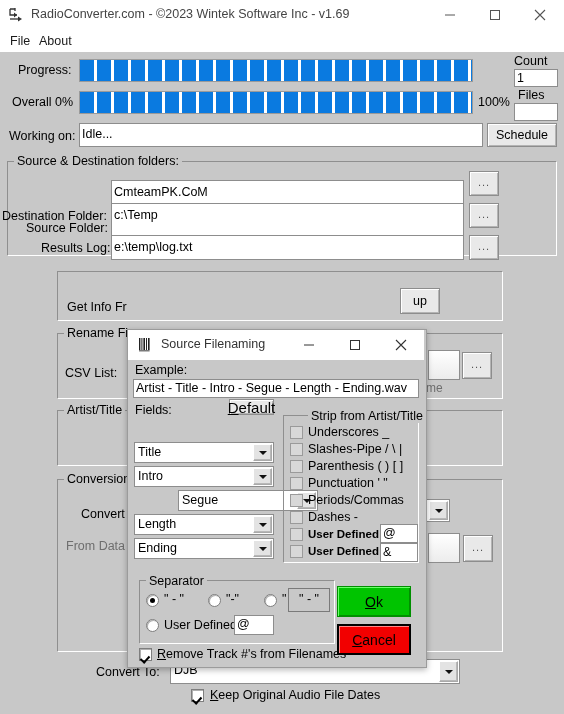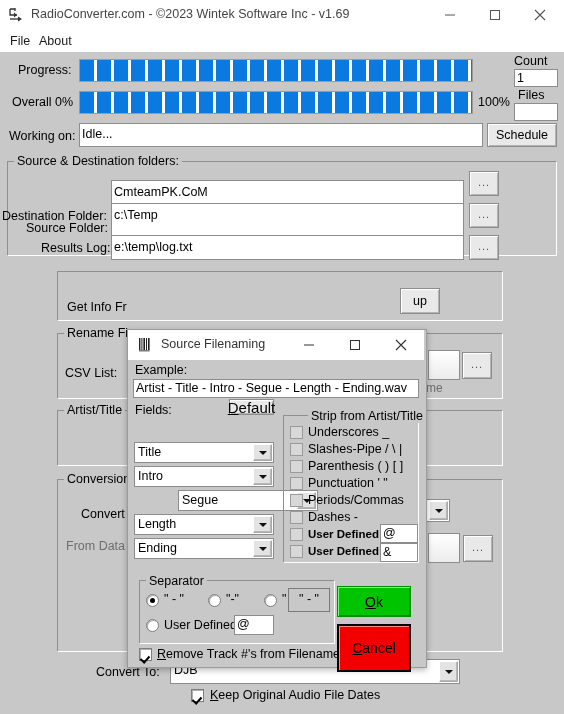--- a/index.html
+++ b/index.html
@@ -335,20 +335,20 @@
       <span class="rd" style="left:18px;top:289px;"></span>
       <span class="lbl" style="left:36px;top:288px;">User Defined:</span>
       <div class="tbox" style="left:106px;top:285px;width:40px;height:20px;">@</div>
 
       <span class="cb chk" style="left:11px;top:318px;"></span>
       <span class="lbl" style="left:29px;top:317px;"><u>R</u>emove Track #'s from Filenames</span>
 
       <div class="btn" style="left:209px;top:256px;width:74px;height:31px;background:#00c400;border-color:#008f00;box-shadow:inset 1px 1px 0 #6bff6b, inset -1px -1px 0 #009000;">
         <span style="font-size:14px;"><u>O</u>k</span>
       </div>
-      <div class="btn" style="left:209px;top:294px;width:74px;height:48px;background:#f20000;border:2px solid #000;box-shadow:inset 1px 1px 0 #ff8a8a;">
+      <div class="btn" style="left:209px;top:294px;width:74px;height:31px;background:#f20000;border:2px solid #000;box-shadow:inset 1px 1px 0 #ff8a8a;">
         <span style="font-size:14px;"><u>C</u>ancel</span>
       </div>
 
     </div>
 
   </div>
 </div>
 
 </body></html>

